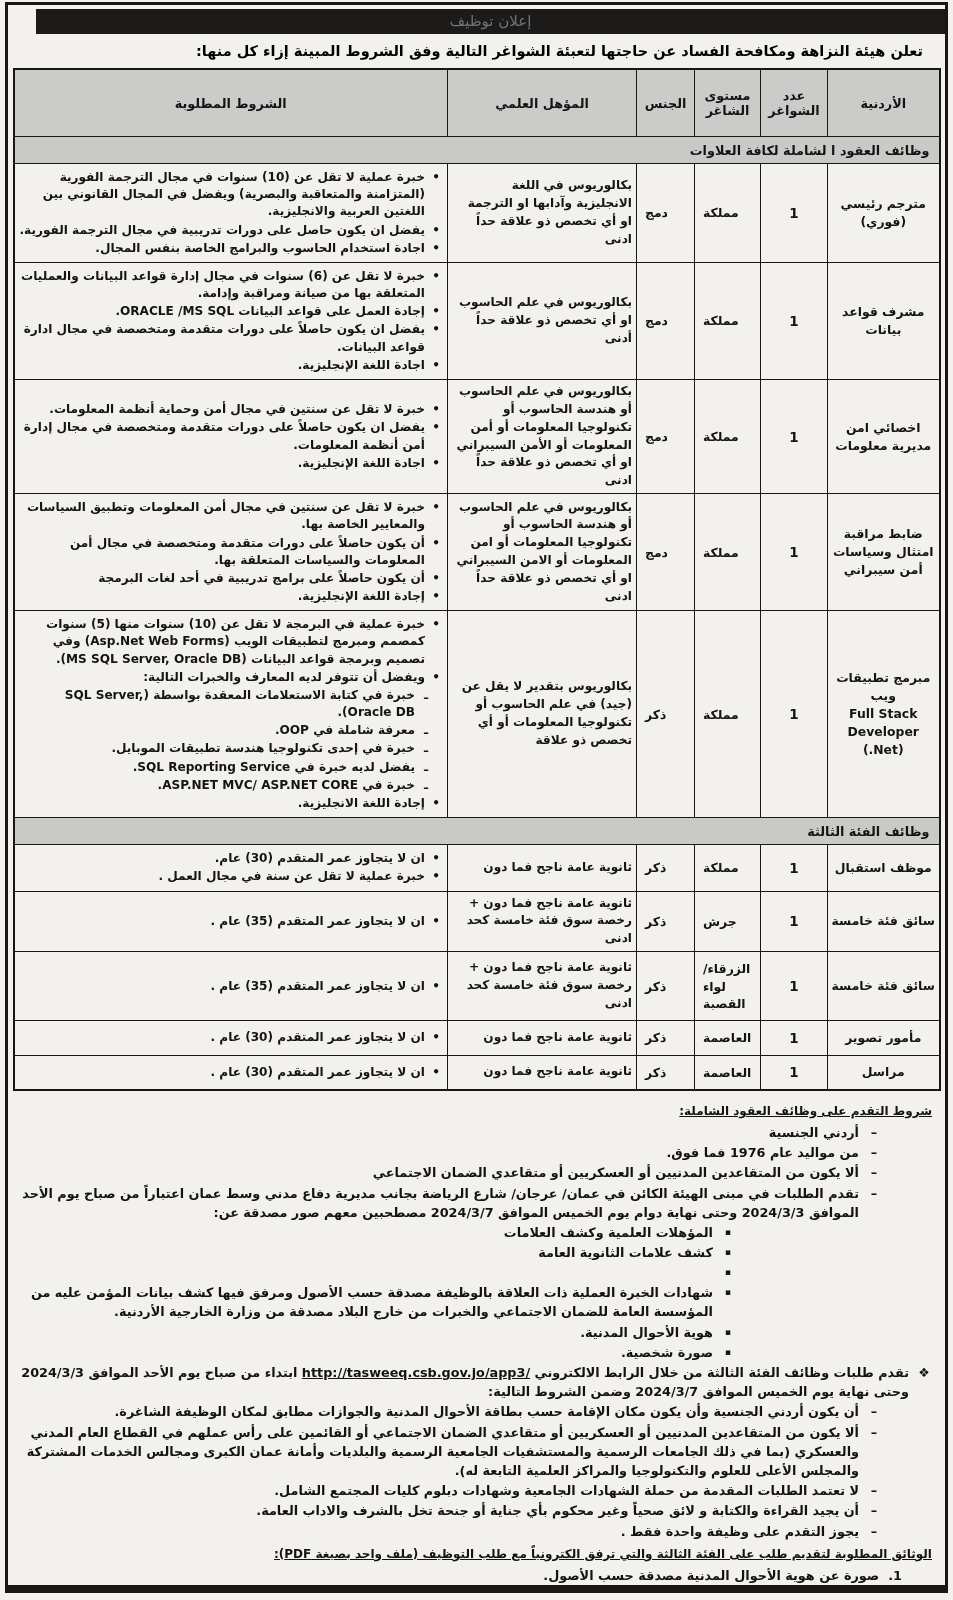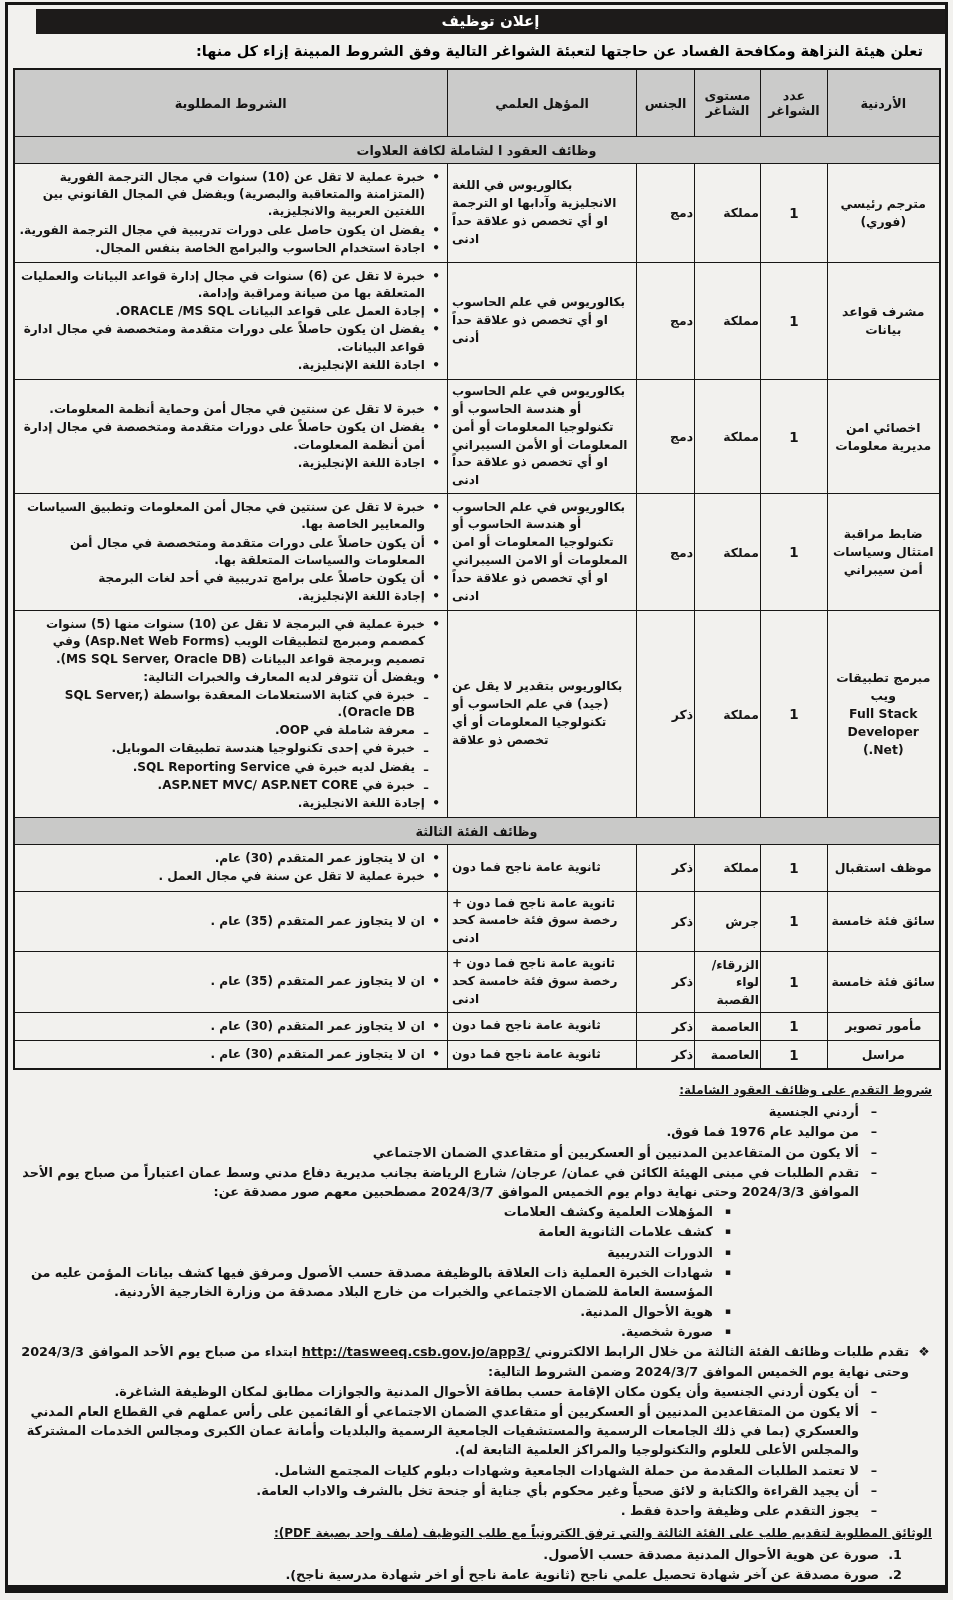--- a/index.html
+++ b/index.html
@@ -20,23 +20,23 @@
     top:2px;left:5px;right:5px;bottom:7px;
     border:3px solid #181716;
     border-bottom-width:8px;
     background:#f2f1ee;
     overflow:hidden;
   }
   .titlebar{
     height:25px;
     margin:4px 0 0 28px;
     background:#1d1b1a;
-    color:#ffffff;
+    color:#737373;
     text-align:center;
-    font-weight:bold;
+    font-weight:normal;
     font-size:15px;
     line-height:25px;
     letter-spacing:1px;
   }
   .intro{
     margin:9px 22px 0 10px;
     text-align:right;
     font-weight:bold;
     font-size:14.5px;
   }
@@ -54,30 +54,30 @@
     color:#151413;
   }
   table.vac th{
     background:#cbcbca;
     font-size:12.8px;
     padding:18px 2px;
     text-align:center;
   }
   td.section-cell{
     background:#c9c9c8;
-    text-align:center;
+    text-align:right;
     font-size:12.8px;
     padding:3px 9px;
     height:20px;
   }
   td.job-cell{text-align:center;font-size:12.4px;padding:2px;line-height:1.45;}
   td.job-cell .latin{font-size:12.4px;direction:ltr;}
   td.num-cell{text-align:center;font-size:13.5px;}
-  td.small-cell{text-align:right;font-size:12.4px;padding:1px;line-height:1.4;margin-top:9px;}
-  td.qual-cell{text-align:left;font-size:12.1px;padding:3px 4px;line-height:1.48;}
+  td.small-cell{text-align:left;font-size:12.4px;padding:8px;line-height:1.4;margin-top:9px;}
+  td.qual-cell{text-align:right;font-size:12.1px;padding:3px 4px;line-height:1.48;}
   td.req-cell{vertical-align:middle;padding:4px 6px 4px 4px;font-size:12.1px;line-height:1.42;}
   .req-line{display:flex;gap:6px;margin:1px 0;}
   .req-line.sub{padding-right:10px;}
   .req-marker{flex:0 0 10px;text-align:center;}
   .req-text{flex:1;text-align:right;}
   .notes{
     padding:7px 13px 0 13px;
     font-weight:bold;
     font-size:12.8px;
     line-height:1.5;
@@ -392,21 +392,20 @@
           <div class="item square">
             <span class="marker">▪</span>
             <span class="txt">المؤهلات العلمية وكشف العلامات</span>
           </div>
           <div class="item square">
             <span class="marker">▪</span>
             <span class="txt">كشف علامات الثانوية العامة</span>
           </div>
           <div class="item square">
             <span class="marker">▪</span>
-            <span class="txt">الدورات التدريبية</span>
           </div>
           <div class="item square">
             <span class="marker">▪</span>
             <span class="txt">شهادات الخبرة العملية ذات العلاقة بالوظيفة مصدقة حسب الأصول ومرفق فيها كشف بيانات المؤمن عليه من المؤسسة العامة للضمان الاجتماعي والخبرات من خارج البلاد مصدقة من وزارة الخارجية الأردنية.</span>
           </div>
           <div class="item square">
             <span class="marker">▪</span>
             <span class="txt">هوية الأحوال المدنية.</span>
           </div>
           <div class="item square">

